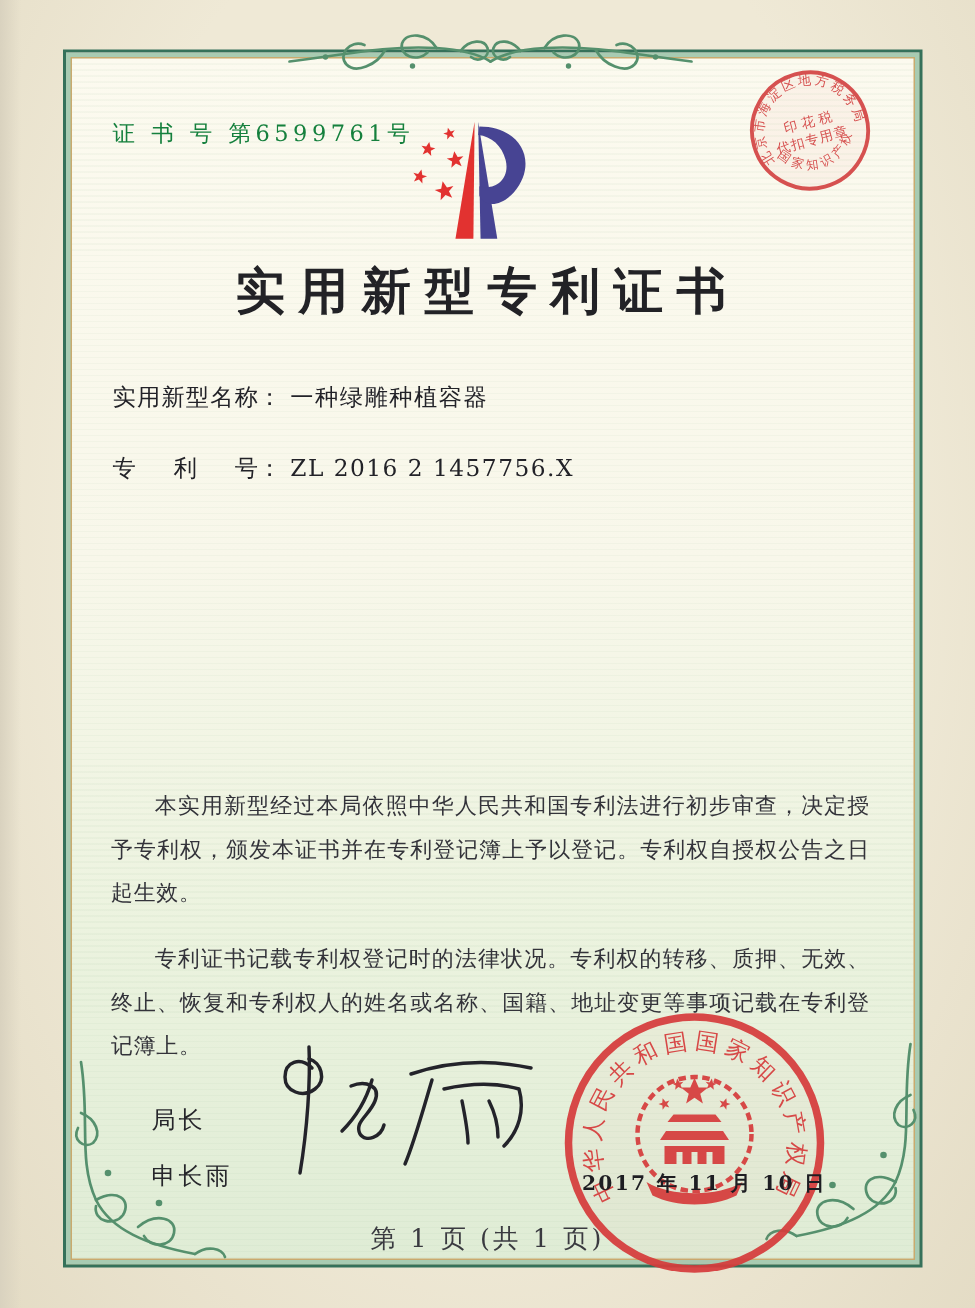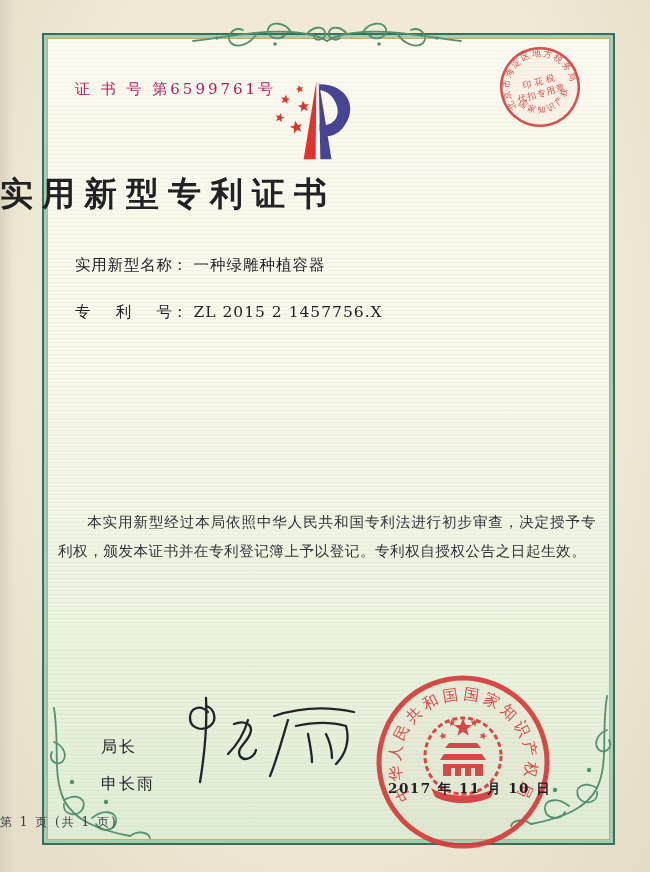--- a/index.html
+++ b/index.html
@@ -21,49 +21,49 @@
     content:"";position:absolute;inset:4px;pointer-events:none;
     background:repeating-linear-gradient(0deg, rgba(110,160,115,0.05) 0 1px, transparent 1px 4px);
   }
   .orn{position:absolute;z-index:5;pointer-events:none;}
   .orn path, .orn circle{stroke:#55906d;fill:none;stroke-width:1.8;stroke-linecap:round;}
   .orn circle.dot{fill:#55906d;stroke:none;}
   #top-orn{left:187px;top:14px;}
   #bl-orn{left:44px;top:706px;}
   #br-orn{left:505px;top:694px;}
 
-  .cert-number{position:absolute;left:75px;top:80px;font-size:15px;letter-spacing:3px;color:#be185d;z-index:6;}
+  .cert-number{position:absolute;left:75px;top:80px;font-size:15px;letter-spacing:3px;color:#15803d;z-index:6;}
   .logo-box{position:absolute;left:266px;top:78px;z-index:6;}
   .tax-stamp{position:absolute;left:497px;top:44px;transform:rotate(-15deg);z-index:6;opacity:0.92;}
   .tax-stamp text{fill:#d34343;font-family:"DejaVu Serif","Liberation Serif",serif;}
 
-  .title{position:absolute;left:0;right:0;top:172px;
+  .title{position:absolute;left:0;right:0;top:172px;text-align:center;
     font-size:33px;font-weight:700;letter-spacing:9px;color:#222226;z-index:6;}
 
   .fields{position:absolute;left:75px;top:256px;right:58px;z-index:6;}
   .field-row{font-size:15.5px;line-height:18px;margin-bottom:29px;color:#222228;white-space:nowrap;}
   .flabel{display:inline-block;width:97px;text-align:justify;text-align-last:justify;}
   .fcolon{display:inline-block;margin-right:6px;}
   .fvalue{letter-spacing:1px;}
 
   .body-text{position:absolute;left:58px;top:508px;width:538px;z-index:6;}
-  .body-text p{margin:0;font-size:14.6px;line-height:28.8px;text-align:justify;
+  .body-text p{margin:16px;font-size:14.6px;line-height:28.8px;text-align:justify;
     text-indent:2em;color:#33333a;letter-spacing:0.5px;}
 
   .sign-block{position:absolute;left:85px;top:728px;z-index:6;font-size:16px;line-height:37px;color:#26262b;letter-spacing:2px;margin-left:16px;}
   .sign-svg{position:absolute;left:170px;top:690px;z-index:7;}
   .sign-svg path{stroke:#23232a;stroke-width:2.3;fill:none;stroke-linecap:round;stroke-linejoin:round;}
 
   .issue-seal{position:absolute;left:373px;top:672px;z-index:6;opacity:0.93;}
   .issue-seal text{fill:#d63c3c;font-family:"DejaVu Serif","Liberation Serif",serif;}
   .seal-shape{fill:#d63c3c;stroke:none;}
   .seal-date{position:absolute;left:388px;top:780px;z-index:8;font-size:13.5px;font-weight:600;
     letter-spacing:1.5px;color:#1d1d22;}
 
-  .footer{position:absolute;left:0;right:0;top:814px;text-align:left;font-size:12px;
+  .footer{position:absolute;left:0;right:0;top:814px;text-align:center;font-size:17px;
     color:#3a3a40;letter-spacing:2px;z-index:6;}
 </style>
 </head>
 <body>
 
 <div class="frame"></div>
 
 <svg id="top-orn" class="orn" width="280" height="48" viewBox="0 0 280 48">
   <g id="torn-left">
     <path d="M6,27 C40,23 70,16 104,18 C120,19 132,22 140,27"></path>
@@ -128,26 +128,27 @@
   <text x="50" y="61" font-size="10.5" text-anchor="middle" letter-spacing="1">代扣专用章</text>
 </svg>
 
 <div class="title">实用新型专利证书</div>
 
 <div class="fields">
   <div class="field-row">
     <span class="flabel">实用新型名称</span><span class="fcolon">：</span><span class="fvalue">一种绿雕种植容器</span>
   </div>
   <div class="field-row">
-    <span class="flabel">专利号</span><span class="fcolon">：</span><span class="fvalue">ZL 2015 2 1457756.X</span>
+    <span class="flabel">专利号</span><span class="fcolon">：</span><span class="fvalue">ZL 2016 2 1457756.X</span>
   </div>
 </div>
 
 <div class="body-text">
   <p>本实用新型经过本局依照中华人民共和国专利法进行初步审查，决定授予专利权，颁发本证书并在专利登记簿上予以登记。专利权自授权公告之日起生效。</p>
+  <p>专利证书记载专利权登记时的法律状况。专利权的转移、质押、无效、终止、恢复和专利权人的姓名或名称、国籍、地址变更等事项记载在专利登记簿上。</p>
 </div>
 
 <div class="sign-block">
   <div>局长</div>
   <div>申长雨</div>
 </div>
 
 <svg class="sign-svg" width="200" height="100" viewBox="0 0 200 100">
   <path d="M38,22 C30,14 20,18 20,28 C20,38 32,42 40,36 C48,30 44,18 36,16"></path>
   <path d="M36,8 C37,30 35,62 30,92"></path>

